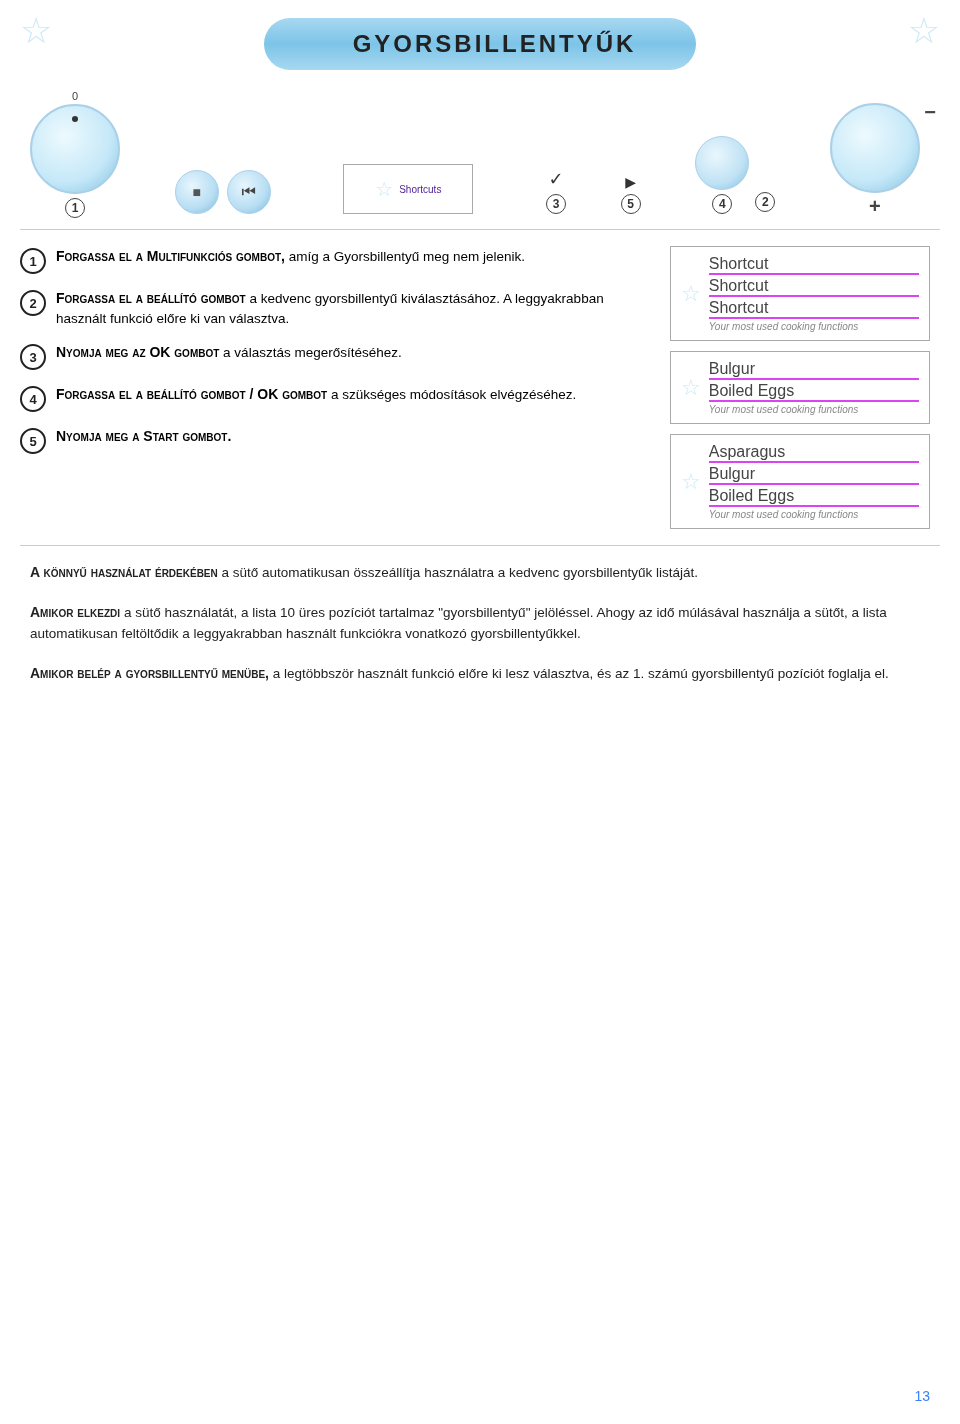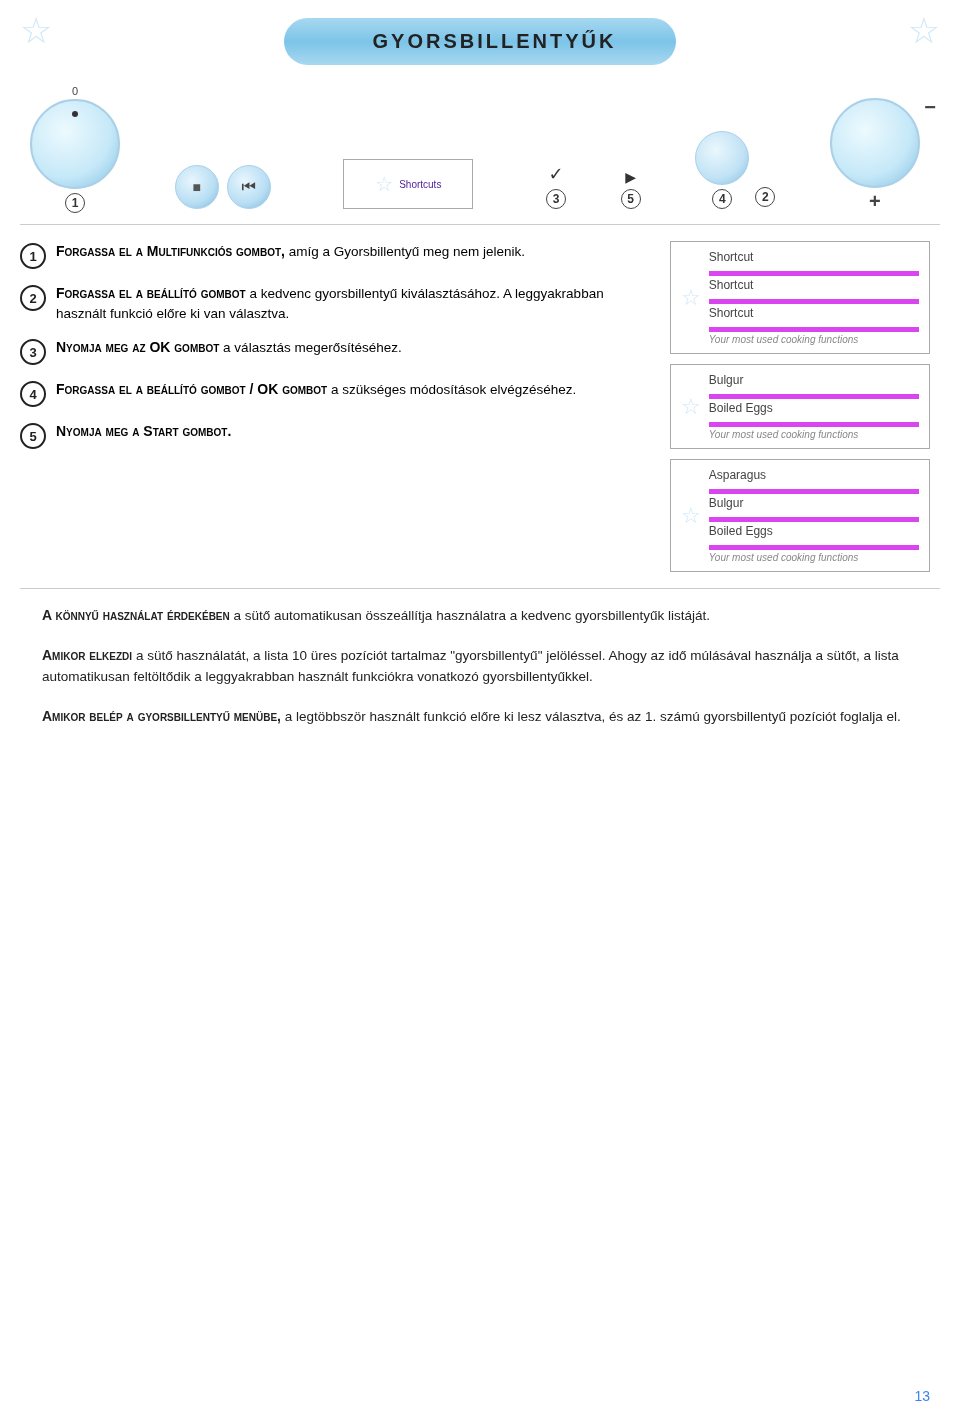--- a/index.html
+++ b/index.html
@@ -20,21 +20,21 @@
       padding: 18px 40px 10px;
       position: relative;
     }
     .header-title-pill {
       background: linear-gradient(180deg, #a8d8f0 0%, #7cc4e8 50%, #a8d8f0 100%);
       border-radius: 30px;
       padding: 12px 60px;
       display: inline-block;
     }
     .header-title-pill span {
-      font-size: 20px;
+      font-size: 24px;
       font-weight: 900;
       letter-spacing: 3px;
       color: #222;
       text-transform: uppercase;
       font-family: Arial Black, Arial, sans-serif;
       margin-left: 29px;
     }
     .star-top-left {
       position: absolute;
       left: 20px;
@@ -185,37 +185,36 @@
       color: #cce8f8;
       flex-shrink: 0;
     }
     .card-lines {
       flex: 1;
       display: flex;
       flex-direction: column;
       gap: 2px;
     }
     .card-line {
-      border-bottom: 5px solid #d946ef;
-      font-size: 12px;
+      border-bottom: 2px solid #d946ef;
+      font-size: 16px;
       color: #444;
-      padding-bottom: 7px;
+      padding-bottom: 0;
     }
     .card-line:last-child {
       border-bottom: none;
       font-size: 10px;
       color: #888;
       padding-bottom: 0;
       font-style: italic;
     }
 
     
     .lower-text {
       padding: 10px 30px 10px 30px;
-      margin-left: 12px;
     }
     .section-para {
       margin-bottom: 18px;
       font-size: 13.5px;
       line-height: 1.55;
       color: #222;
     }
     .section-para .caps-bold {
       font-variant: small-caps;
       font-weight: bold;

